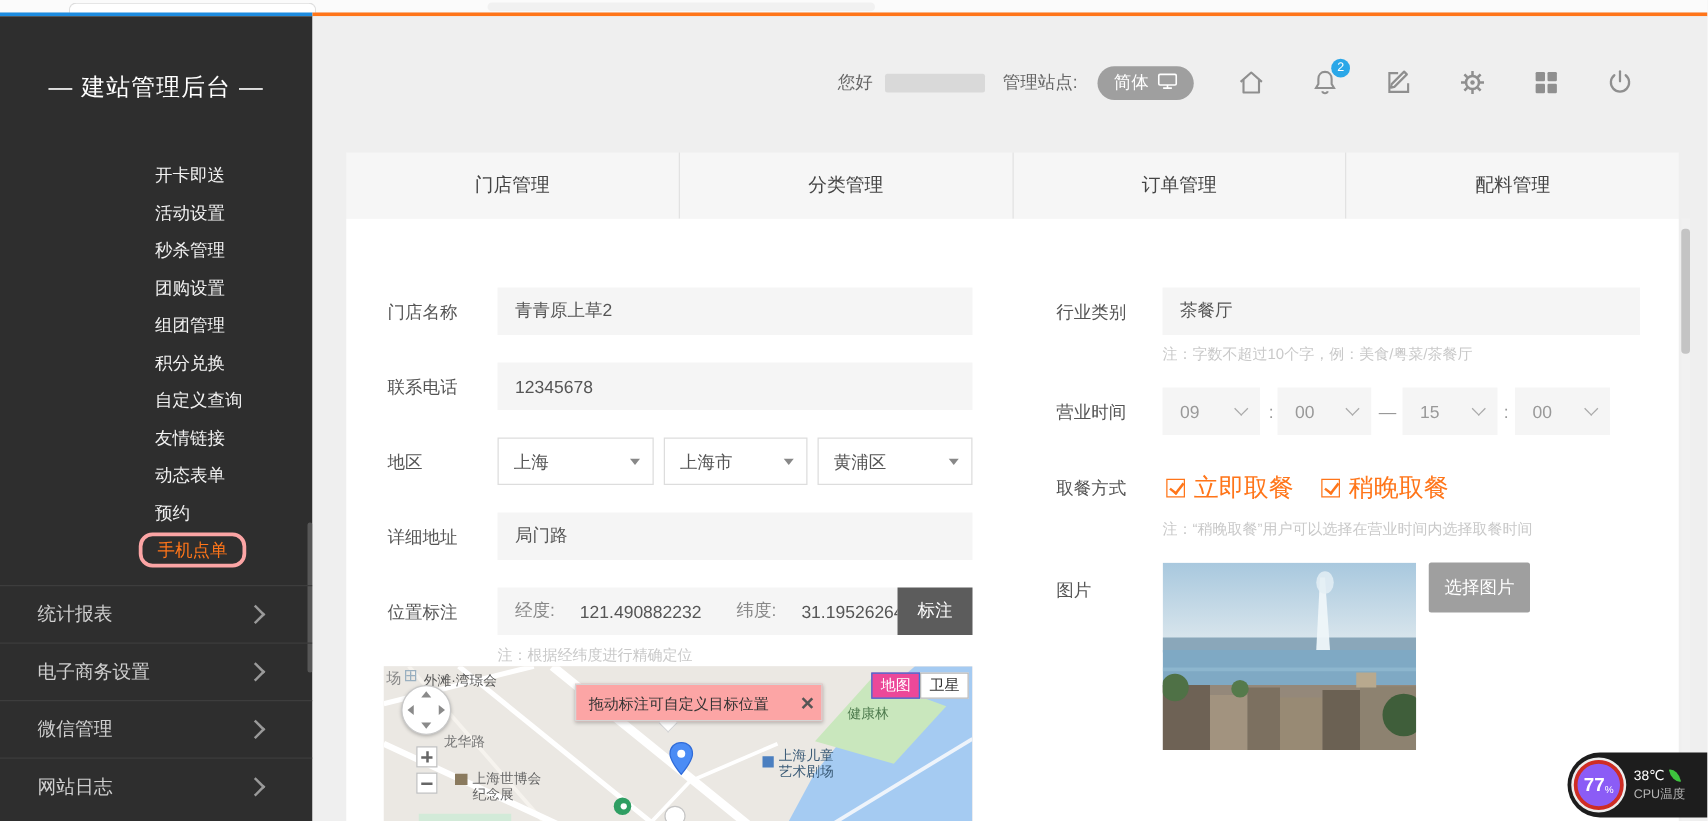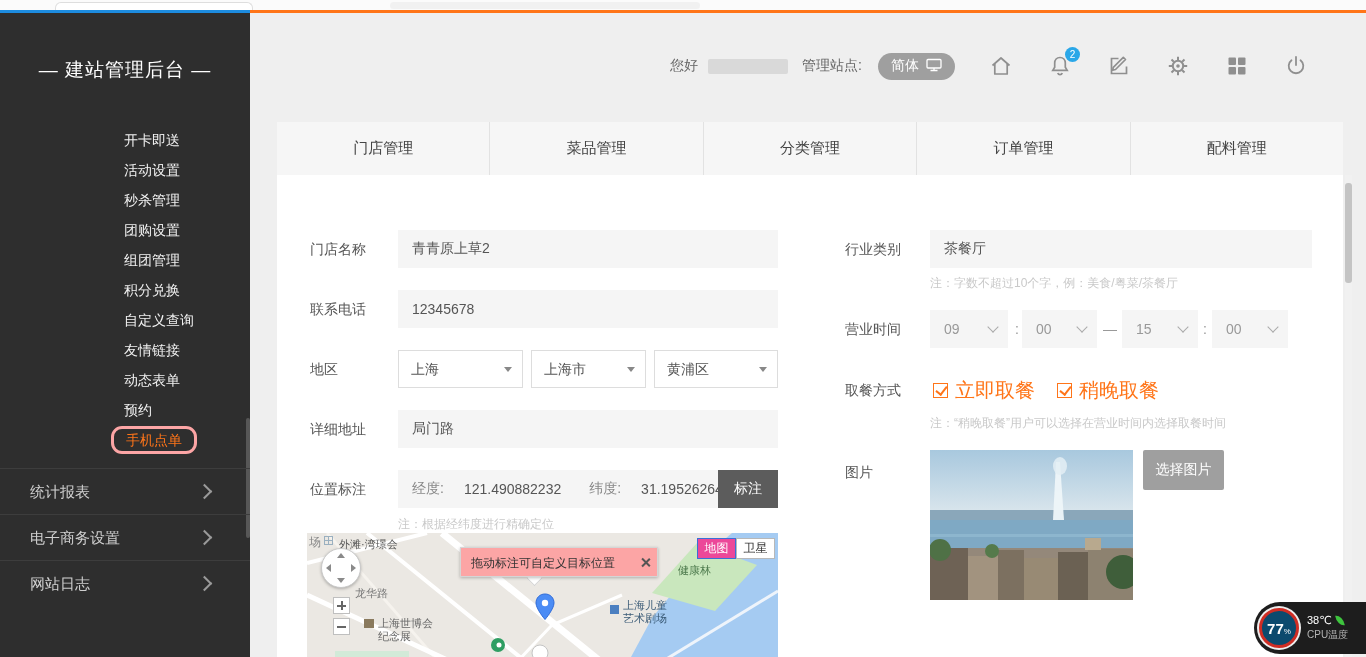--- a/index.html
+++ b/index.html
@@ -81,21 +81,21 @@
   .mtype-sat{left:429px;background:#fff;color:#333;border:1px solid #b8b8b8;}
   .mgrid{position:absolute;left:17px;top:3px;width:9px;height:9px;border:1px solid #9ab0c0;box-sizing:border-box;z-index:3;}
   .mgrid::before{content:"";position:absolute;left:3px;top:0;width:1px;height:7px;background:#9ab0c0;}
   .mgrid::after{content:"";position:absolute;left:0;top:3px;width:7px;height:1px;background:#9ab0c0;}
   .lab2{line-height:13px;}
   
   .v-track{position:absolute;left:1345px;top:175px;width:7px;height:482px;background:#f1f1f1;}
   .v-thumb{position:absolute;left:1345px;top:183px;width:7px;height:100px;background:#c4c4c4;border-radius:3px;cursor:pointer;}
   
   .monitor{position:absolute;right:0;bottom:3px;width:112px;height:52px;background:#1d1d1d;border-radius:26px 0 0 26px;display:flex;align-items:center;padding-left:5px;box-sizing:border-box;z-index:20;}
-  .gauge{width:40px;height:40px;border-radius:50%;background:#0c4a6e;border:3px solid #cf2d24;box-shadow:0 0 0 2px #ededed;display:flex;align-items:center;justify-content:center;color:#fff;box-sizing:border-box;}
+  .gauge{width:40px;height:40px;border-radius:50%;background:#8b5cf6;border:3px solid #cf2d24;box-shadow:0 0 0 2px #ededed;display:flex;align-items:center;justify-content:center;color:#fff;box-sizing:border-box;}
   .gauge .num{font-size:15px;font-weight:bold;}
   .gauge .pct{font-size:8px;margin-top:7px;}
   .mright{display:flex;flex-direction:column;margin-left:8px;}
   .mrow{display:flex;align-items:center;gap:4px;}
   .mtemp{color:#fff;font-size:11px;}
   .leaf{display:inline-block;width:8px;height:11px;background:#3ec43e;border-radius:0 100% 0 100%;transform:rotate(-10deg);}
   .mlabel{color:#b5b5b5;font-size:10px;margin-top:1px;}
 </style>
 </head>
 <body>
@@ -119,20 +119,21 @@
     <div class="menu-item"><span class="mi-label">自定义查询</span></div>
     <div class="menu-item"><span class="mi-label">友情链接</span></div>
     <div class="menu-item"><span class="mi-label">动态表单</span></div>
     <div class="menu-item"><span class="mi-label">预约</span></div>
     <div class="menu-item active"><span class="mi-label">手机点单</span></div>
   </nav>
   <div class="side-thumb"></div>
   <div class="sections">
     <div class="section-row"><span>统计报表</span><span class="sec-chevron"></span></div>
     <div class="section-row"><span>电子商务设置</span><span class="sec-chevron"></span></div>
+    <div class="section-row"><span>微信管理</span><span class="sec-chevron"></span></div>
     <div class="section-row"><span>网站日志</span><span class="sec-chevron"></span></div>
   </div>
 </aside>
 
 <div class="main">
 
   <div class="topbar">
     <span class="greet">您好</span>
     <span class="blur-name"></span>
     <span class="site-label">管理站点:</span>
@@ -182,21 +183,20 @@
     <span class="hicon">
       <svg viewBox="0 0 24 24" fill="none" stroke="#8f8f8f" stroke-width="1.8" stroke-linecap="round">
           <path d="M7.5 6.2 a7.3 7.3 0 1 0 9 0"></path>
           <path d="M12 3 v8"></path>
         </svg>
     </span>
   </div>
 
   <nav class="tabs">
     <div class="tab">门店管理</div>
-    <div class="tab">菜品管理</div>
     <div class="tab">分类管理</div>
     <div class="tab">订单管理</div>
     <div class="tab">配料管理</div>
   </nav>
 
   <section class="card">
 
     <div class="flabel" style="left:33px;top:55px;">门店名称</div>
     <input class="tinput" style="left: 121px; top: 55px; width: 380px;" value="青青原上草2">
 

